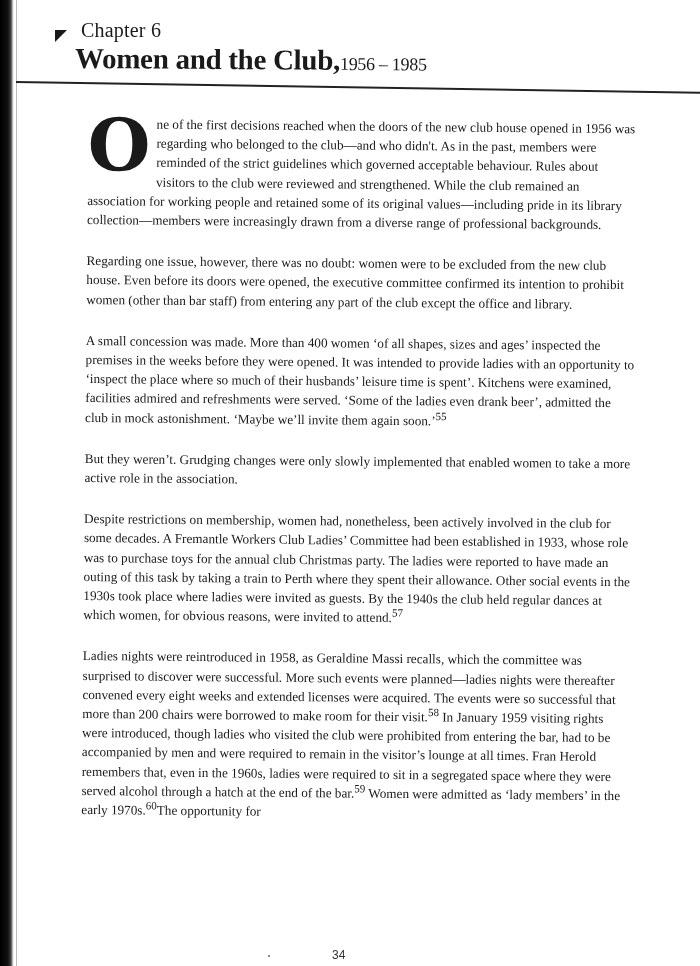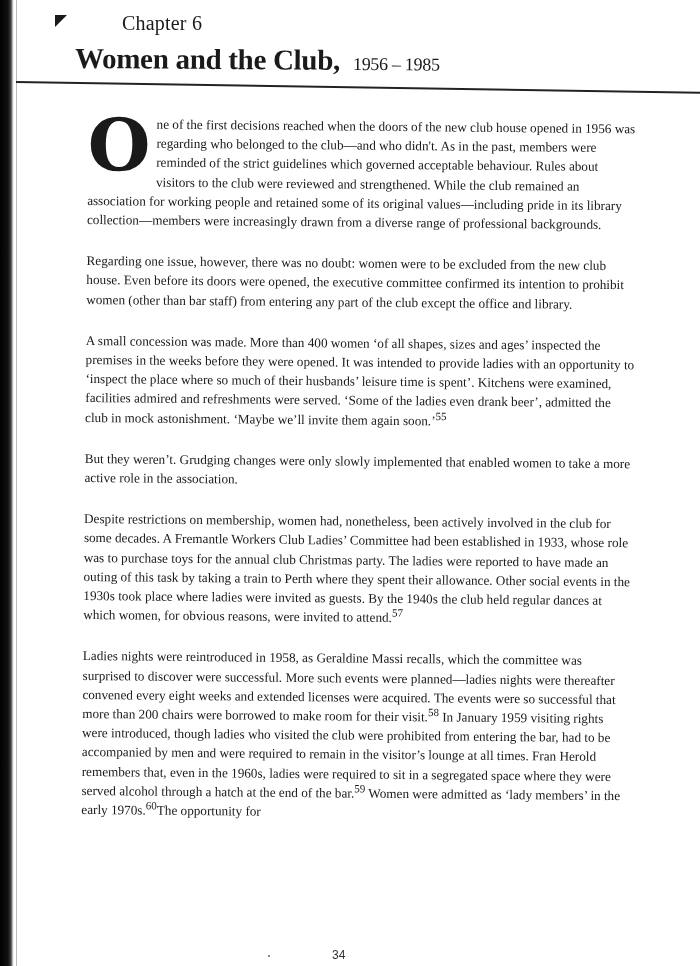--- a/index.html
+++ b/index.html
@@ -10,32 +10,32 @@
     color: #1a1a1a;
   }
   .left-edge {
     position: absolute; left: 0; top: 0; width: 14px; height: 966px;
     background: linear-gradient(to right, #000 0, #111 8px, #444 11px, #ddd 13px, #fff 14px);
   }
   .left-line {
     position: absolute; left: 16px; top: 0; width: 1px; height: 966px; background: #bbb;
   }
   .header { position: absolute; left: 55px; top: 4px; width: 620px; }
-  .chapter-row { display: flex; align-items: center; height: 38px; gap: 41px; }
+  .chapter-row { display: flex; align-items: flex-end; height: 38px; }
   .chapter-marker {
     width: 0; height: 0; border-top: 12px solid #1a1a1a; border-right: 12px solid transparent;
     margin-right: 14px; margin-top: -4px;
   }
   .chapter-label { font-size: 20px; letter-spacing: 0.2px; }
   .chapter-title {
     position: absolute; left: 75px; top: 42px;
     font-size: 29px; font-weight: bold; letter-spacing: -0.3px; white-space: nowrap;
     transform: rotate(0.4deg); transform-origin: left center;
   }
-  .chapter-years { font-size: 18px; font-weight: normal; margin-left: 13px; }
+  .chapter-years { font-size: 18px; font-weight: normal; margin-left: 0; }
   .rule {
     position: absolute; left: 16px; top: 81px; width: 690px; height: 1.5px;
     background: #222; transform: rotate(0.9deg); transform-origin: left center;
   }
   .body {
     position: absolute; left: 88px; top: 114px; width: 550px;
     font-size: 13.2px; line-height: 19.2px;
     transform: rotate(0.55deg); transform-origin: left top;
   }
   .para { margin: 0 0 22px 0; text-align: left; }

